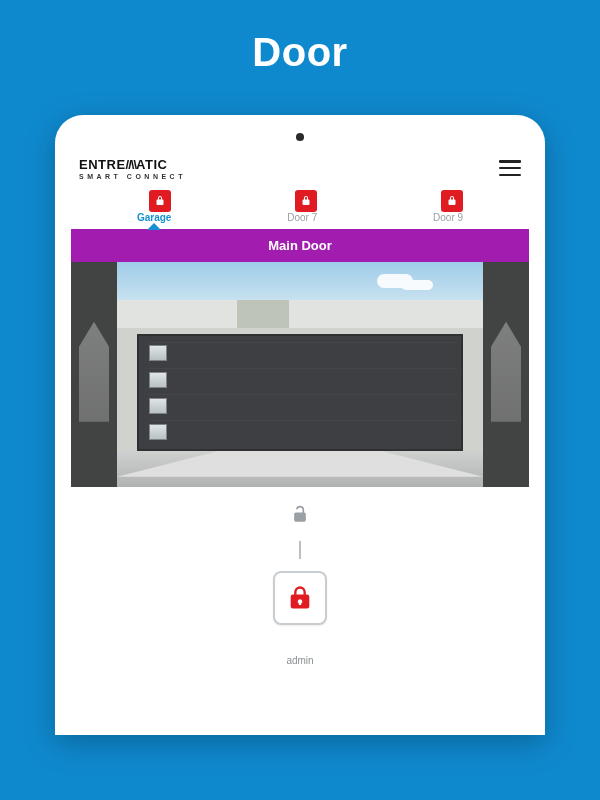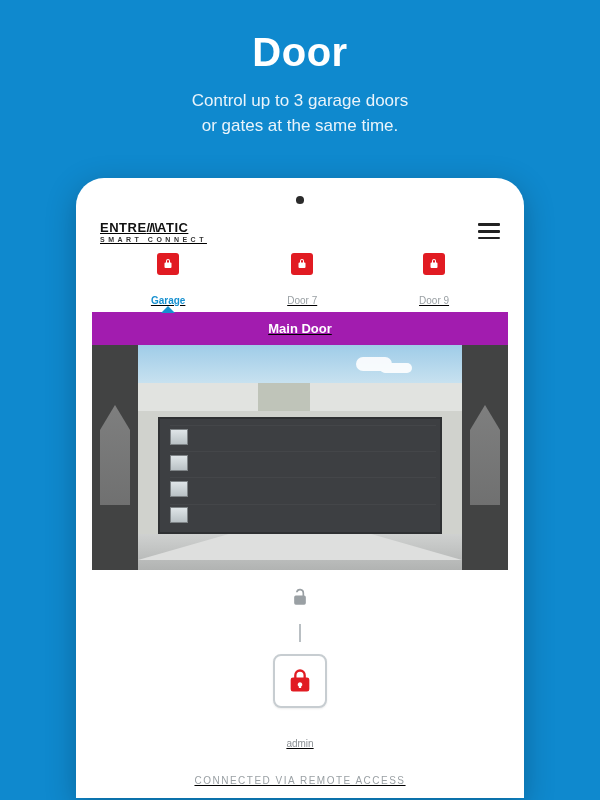--- a/index.html
+++ b/index.html
@@ -13,26 +13,26 @@
   .hero-title {
     color: #fff; font-size: 40px; font-weight: 800; letter-spacing: 0.5px;
   }
   .hero-sub {
     margin-top: 14px;
     color: #e9f4fb; font-size: 17px; font-weight: 500; text-align: center; line-height: 1.45;
     white-space: pre-line;
   }
   .tablet {
     margin-top: 40px;
-    width: 448px; height: 620px;
+    width: 490px; height: 620px;
     background: #fff;
     border-radius: 28px 28px 0 0;
     box-shadow: 0 8px 30px rgba(0,0,0,0.25);
     padding: 12px 16px 0 16px;
-    display: flex; flex-direction: column; align-items: center; text-decoration: underline;
+    display: flex; flex-direction: column; align-items: center;
   }
   .tablet-camera {
     width: 8px; height: 8px; background: #2b2b2b; border-radius: 50%;
     margin: 6px 0 10px 0;
   }
   .app {
     width: 100%; height: 100%; background: #fff; display: flex; flex-direction: column;
   }
   
   .app-header {
@@ -41,21 +41,21 @@
   }
   .brand { display: flex; flex-direction: column; }
   .brand-top { font-size: 13px; font-weight: 900; letter-spacing: 0.5px; color: #111; font-family: Arial, sans-serif; }
   .brand-top .mslash { letter-spacing: -1px; }
   .brand-sub { font-size: 7px; letter-spacing: 3.5px; color: #333; font-weight: 600; margin-top: 1px; }
   .hamburger { width: 22px; height: 16px; display: flex; flex-direction: column; justify-content: space-between; cursor: pointer; }
   .hamburger span { display:block; height: 2.5px; background:#222; width:100%; border-radius:1px; }
   .location-label { text-align:center; font-size:11px; color:#8a8f93; margin-bottom:6px; }
   
   .tabs { display:flex; justify-content: space-around; align-items:flex-end; padding: 0 8px; }
-  .tab { display:flex; flex-direction:column; align-items:center; gap:20px; cursor:pointer; padding-bottom:6px; position:relative; }
+  .tab { display:flex; flex-direction:column; align-items:flex-end; gap:0; cursor:pointer; padding-bottom:6px; position:relative; }
   .tab .tab-icon {
     width: 22px; height: 22px; background:#e11b22; border-radius:3px;
     display:flex; align-items:center; justify-content:center;
   }
   .tab .tab-icon svg { width:12px; height:12px; }
   .tab .tab-label { font-size: 10px; color:#9aa0a4; }
   .tab.active .tab-label { color:#1690d0; font-weight:600; }
   .tab.active::after {
     content:""; position:absolute; bottom:-1px; left:50%; transform:translateX(-50%);
     width:0; height:0; border-left:7px solid transparent; border-right:7px solid transparent; border-bottom:7px solid #1690d0;
@@ -123,22 +123,20 @@
   }
   .lock-button svg{ width:28px; height:28px; }
   .admin-label { margin-top:18px; font-size:10px; color:#8a8f93; }
   .conn-status { margin-top:14px; font-size:10px; letter-spacing:1.5px; color:#9aa0a4; font-weight:500; }
 </style>
 </head>
 <body>
 
 <div class="page">
   <div class="hero-title">Door</div>
-  <div class="hero-sub">Control up to 3 garage doors
-or gates at the same time.</div>
 
   <div class="tablet">
     <div class="tablet-camera"></div>
 
     <div class="app">
 
       <div class="app-header">
         <div class="brand">
           <div class="brand-top">
             <span>ENTRE</span><span class="mslash">//\\</span><span>ATIC</span>
@@ -219,18 +217,17 @@
               <path d="M17 9V6a5 5 0 0 0-9.9-1h2.07A3 3 0 0 1 15 6v3H7a2 2 0 0 0-2 2v7a2 2 0 0 0 2 2h10a2 2 0 0 0 2-2v-7a2 2 0 0 0-2-2z"></path>
             </svg>
         </div>
         <div class="vline"></div>
         <div class="lock-button">
           <svg viewBox="0 0 24 24" fill="#e11b22">
               <path d="M12 2a5 5 0 0 0-5 5v2H6a2 2 0 0 0-2 2v8a2 2 0 0 0 2 2h12a2 2 0 0 0 2-2v-8a2 2 0 0 0-2-2h-1V7a5 5 0 0 0-5-5zm-3 5a3 3 0 1 1 6 0v2H9V7zm3 6a2 2 0 0 1 1 3.73V18h-2v-1.27A2 2 0 0 1 12 13z"></path>
             </svg>
         </div>
         <div class="admin-label">admin</div>
-        <div class="conn-status">CONNECTED VIA REMOTE ACCESS</div>
       </div>
 
     </div>
   </div>
 </div>
 
 </body></html>

